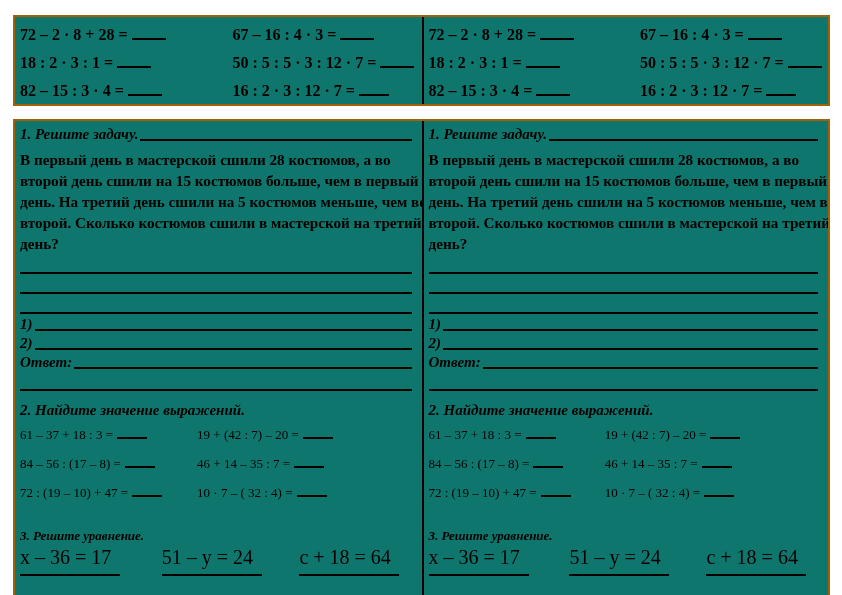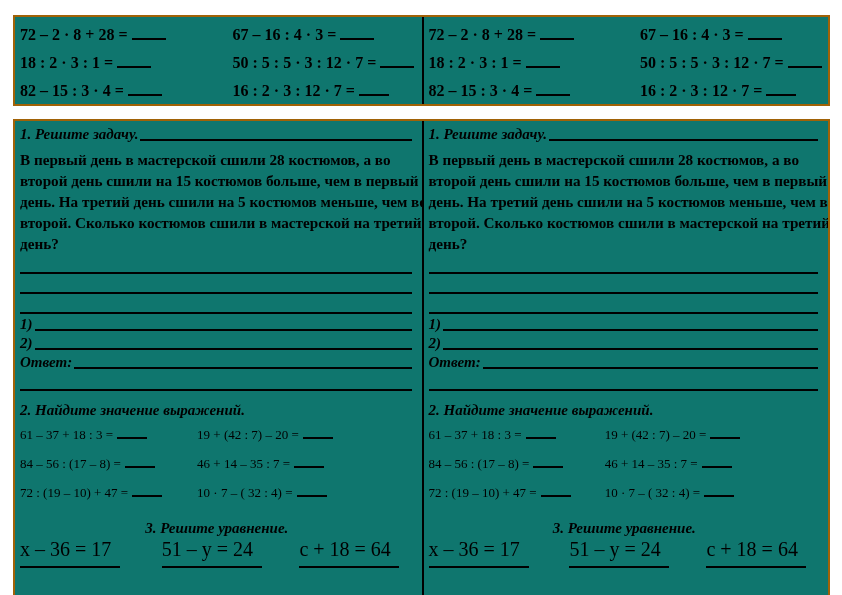--- a/index.html
+++ b/index.html
@@ -110,24 +110,23 @@
     grid-auto-rows: 29px;
     align-items: center;
     font-size: 13px;
     white-space: nowrap;
   }
 
   
   .h3-title {
     font-weight: bold;
     font-style: italic;
-    font-size: 15px;
-    margin-top: 13px;
+    font-size: 13px;
+    margin-top: 21px;
     height: 18px;
-    text-align: center;
   }
   .eq-grid {
     display: grid;
     grid-template-columns: 36% 35% 29%;
     font-size: 20px;
     height: 20px;
     align-items: center;
     white-space: nowrap;
   }
   .eq-lines {

